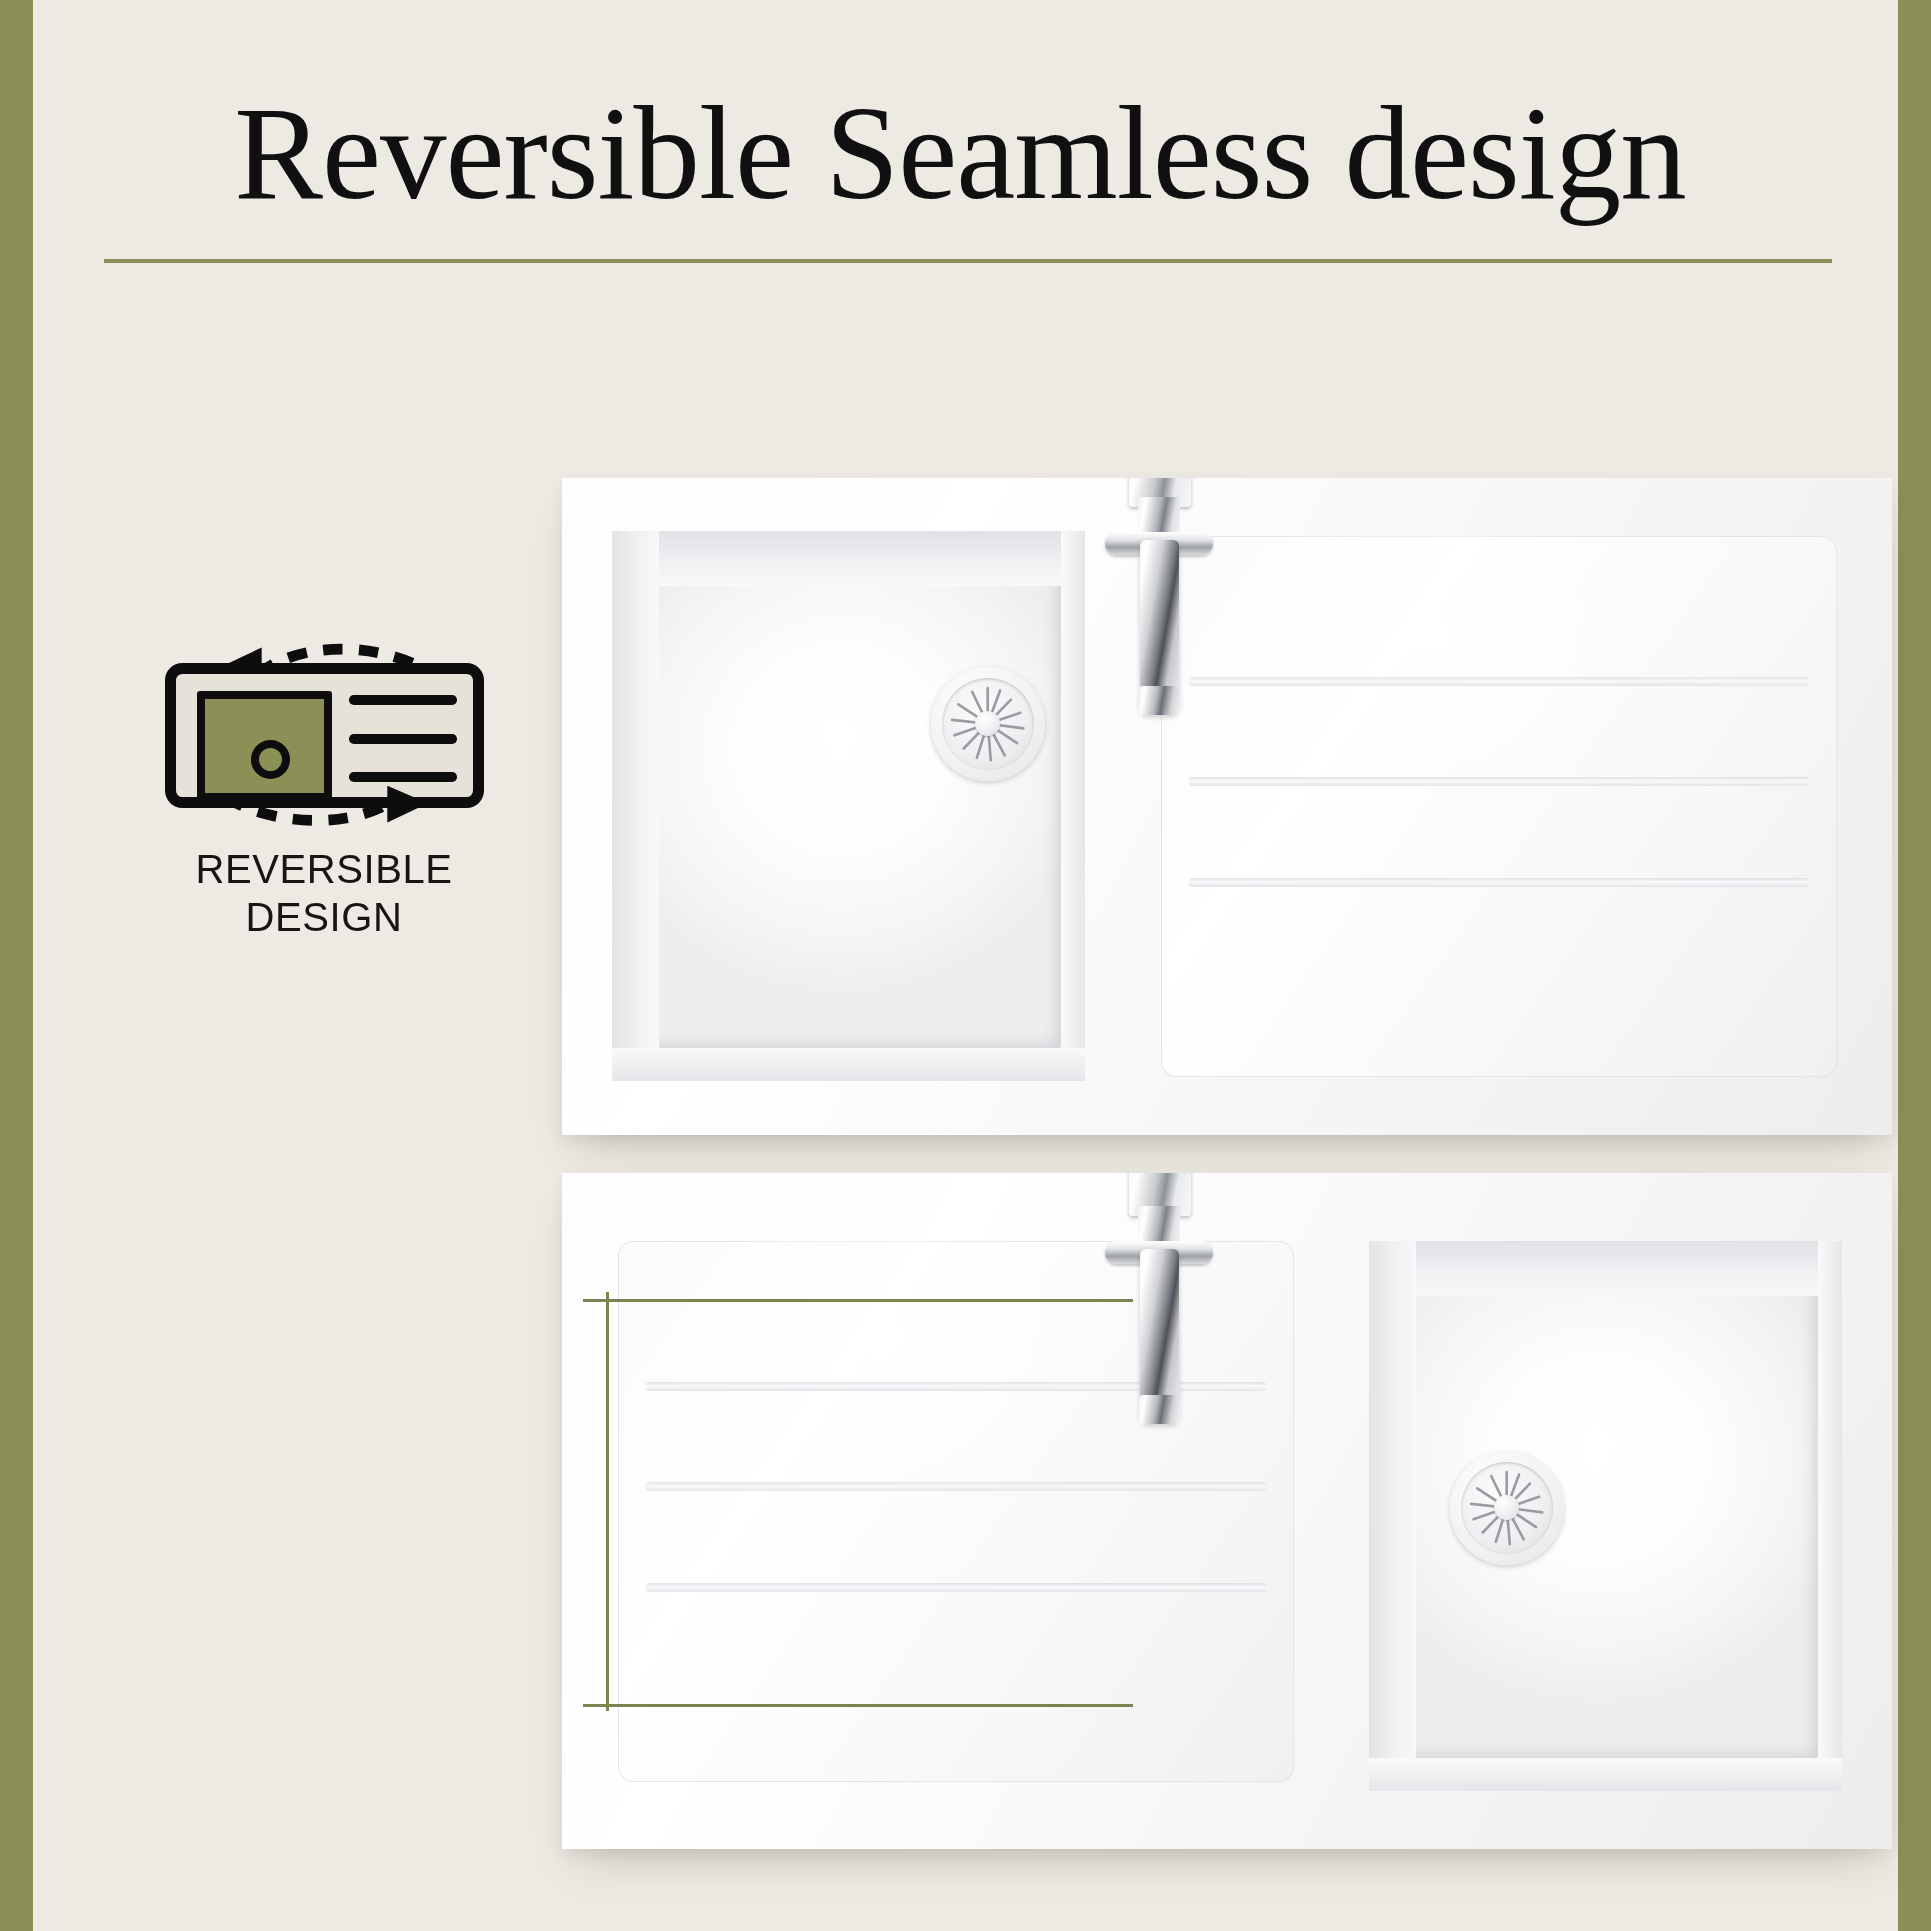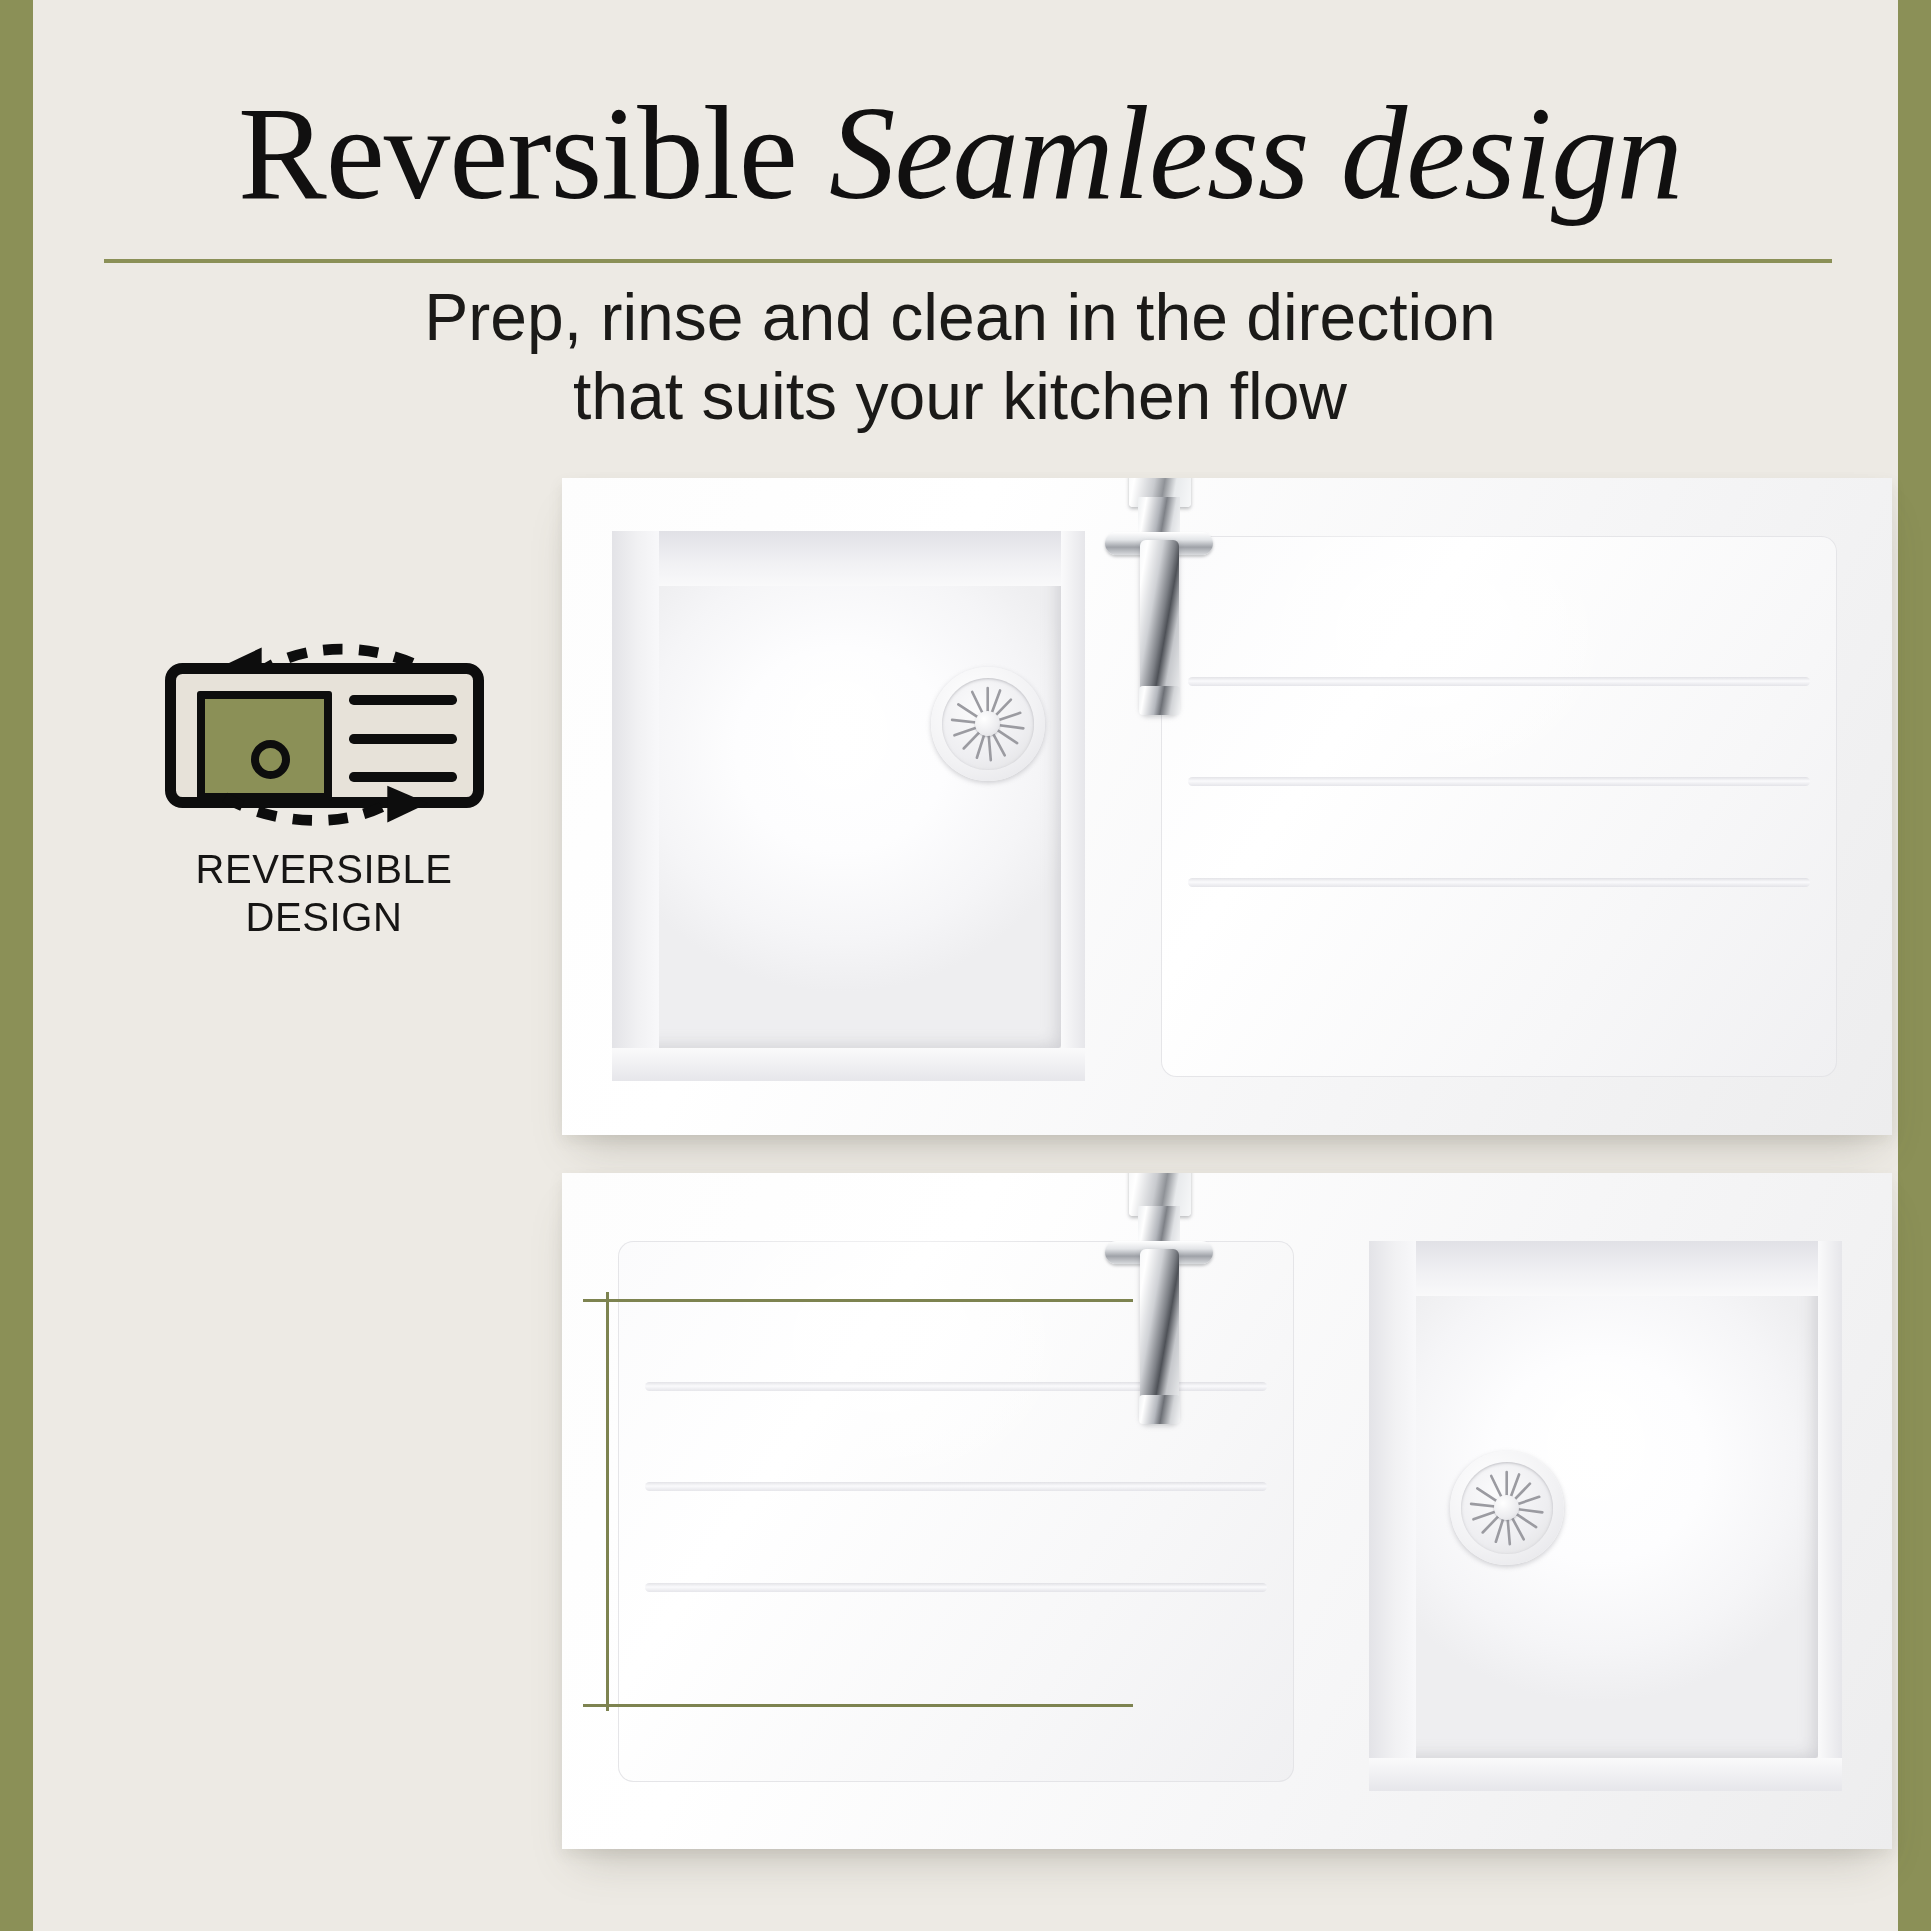--- a/index.html
+++ b/index.html
@@ -23,21 +23,21 @@
   
   #title {
     position:absolute; left:58px; top:87px; width:1738px;
     text-align:center;
     font-family:"Liberation Serif", serif;
     font-size:133px; line-height:1.0; color:#111010;
     white-space:nowrap;
     letter-spacing:-1px;
   }
   #title .reg { font-weight:400; }
-  #title .ital { font-style:italic; font-weight:400; }
+  #title .ital { font-weight:400; }
   #rule {
     position:absolute; left:71px; top:259px; width:1728px; height:3.9px;
     background:#8B9057;
   }
   #subtitle {
     position:absolute; left:58px; top:278px; width:1738px;
     text-align:center; color:#1b1a18;
     font-size:66px; line-height:1.20; font-weight:400;
   }
 
@@ -199,24 +199,20 @@
 </head>
 <body>
 
 <div id="canvas">
 <div id="inner">
 
   <div id="title"><span class="reg">Reversible </span><span class="ital">Seamless design</span></div>
 
   <div id="rule"></div>
 
-  <div id="subtitle">
-    <div>Prep, rinse and clean in the direction</div>
-    <div>that suits your kitchen flow</div>
-  </div>
 
   <div class="feature" id="rev-wrap">
     <div id="rev-icon">
 
       <svg id="rev-arc-top" viewBox="0 0 330 60">
         <path d="M95 44 C 140 10, 215 10, 268 38" stroke="#0d0d0d" stroke-width="11" fill="none" stroke-dasharray="20 17" stroke-linecap="butt"></path>
         <polygon points="100,16 100,54 58,36" fill="#0d0d0d"></polygon>
       </svg>
 
       <div id="rev-body">

